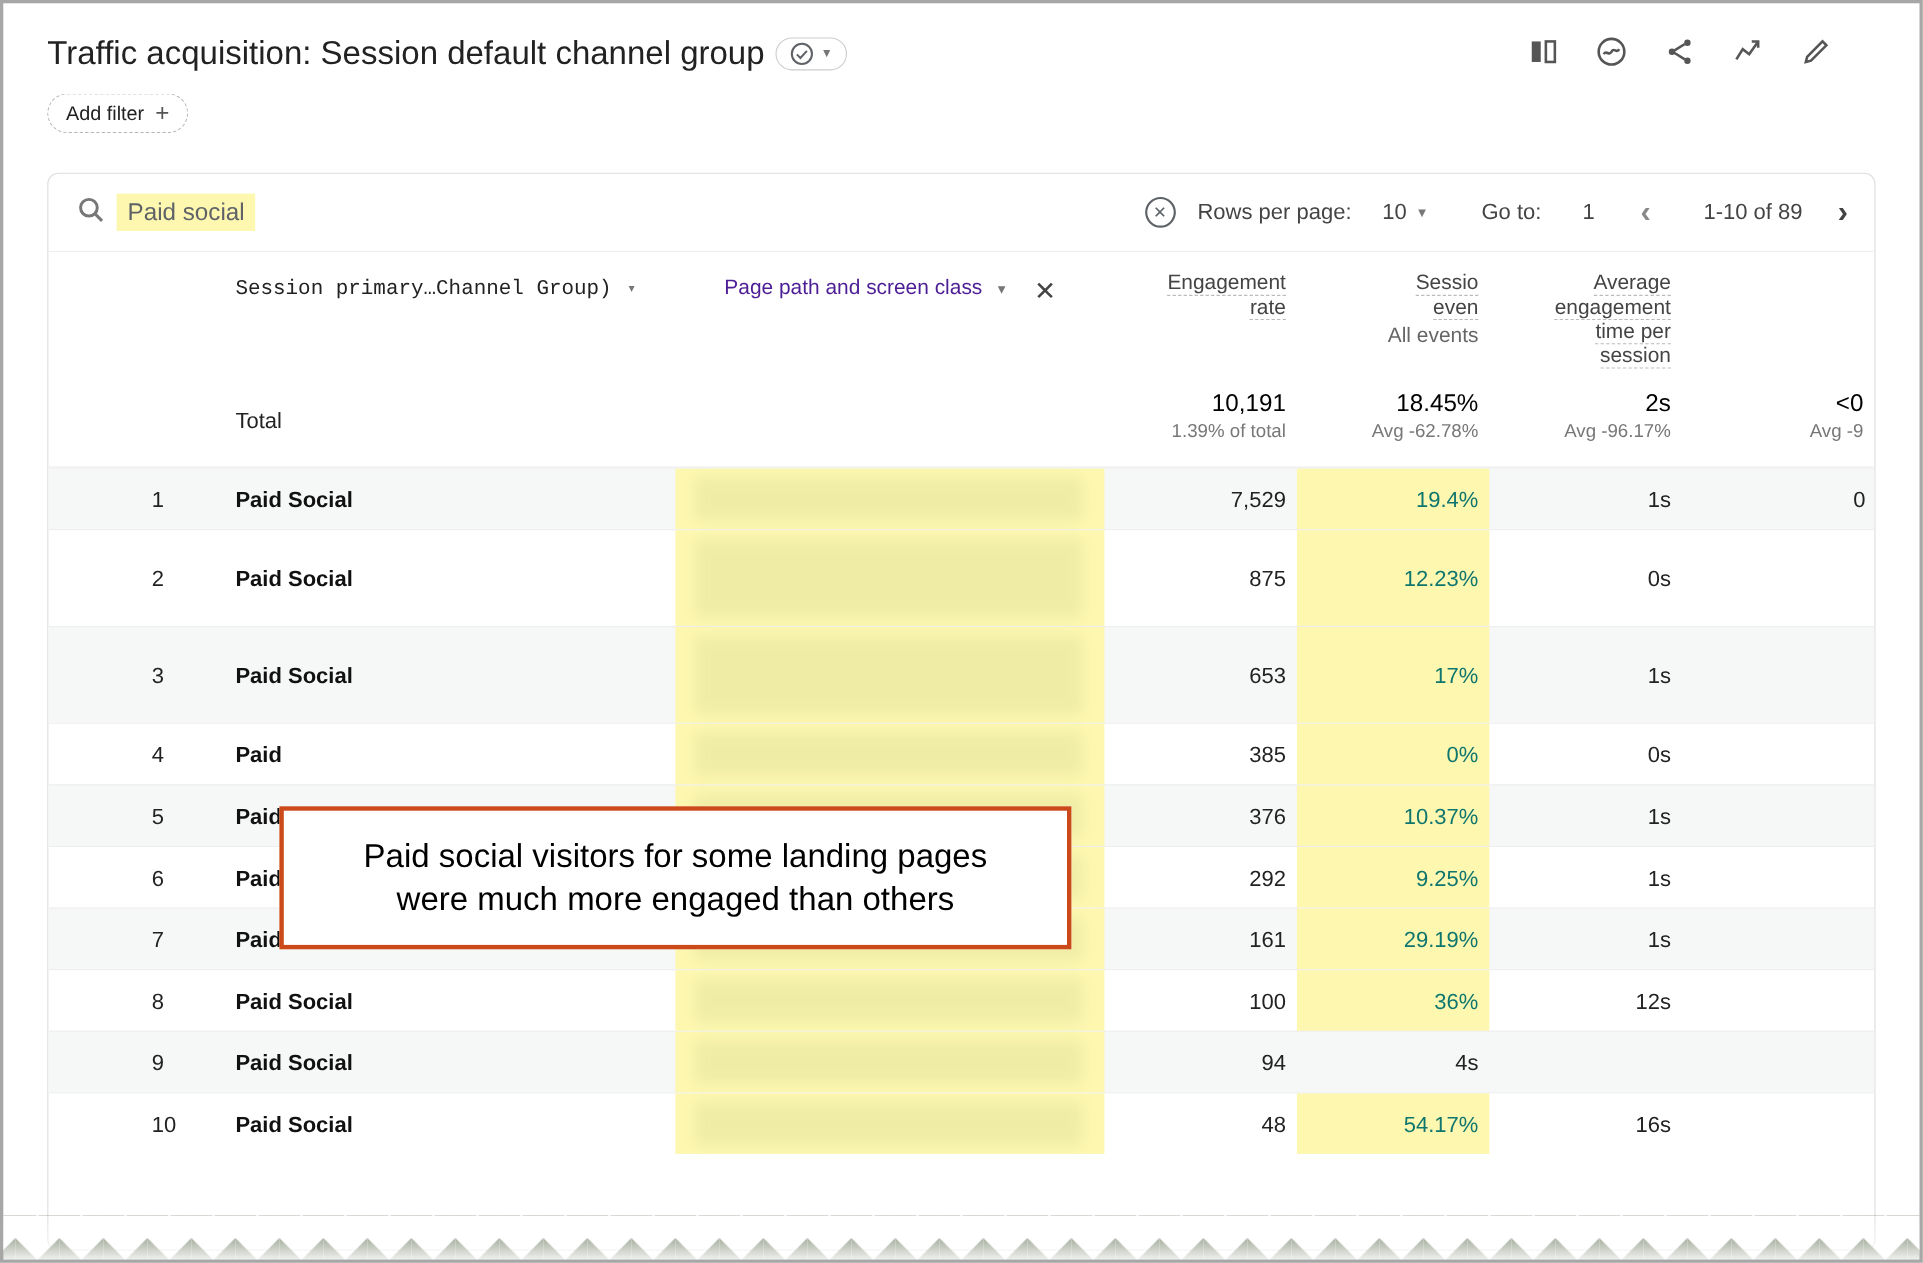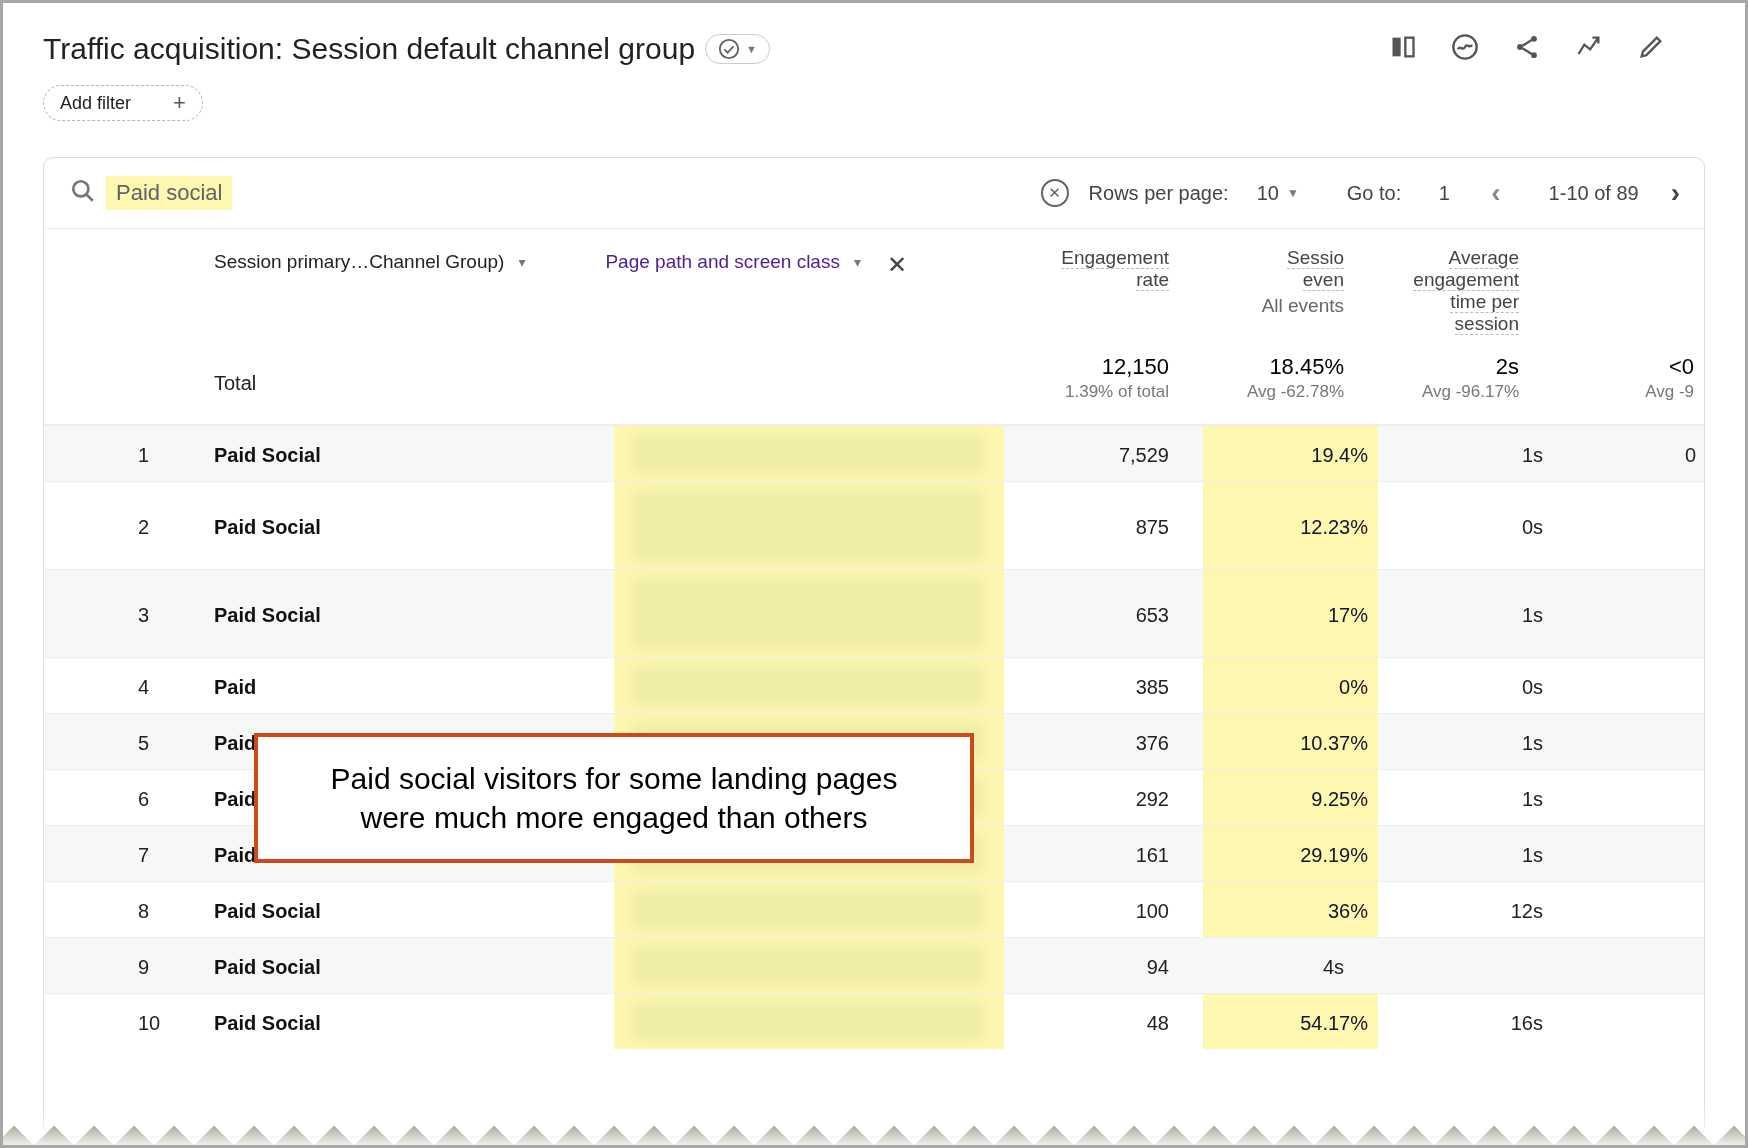--- a/index.html
+++ b/index.html
@@ -9,21 +9,21 @@
   .top-area { padding: 26px 40px 0 40px; }
   .title-row { display:flex; align-items:center; height:40px; }
   .page-title { font-size:30px; font-weight:400; color:#222; letter-spacing:0; }
   .title-pill { display:inline-flex; align-items:center; border:1px solid #ccc; border-radius:18px; padding:3px 12px; margin-left:10px; }
   .title-pill svg { display:block; }
   .title-chev { margin-left:6px; color:#777; font-size:11px; }
   
   .top-icons { margin-left:auto; display:flex; gap:34px; align-items:center; color:#555; padding-right:40px;}
   .top-icons svg { width:28px; height:28px; stroke:#555; fill:none; stroke-width:2; }
   
-  .add-filter { display:inline-flex; align-items:center; border:1px dashed #b6b6b6; border-radius:20px; padding:6px 16px; margin-top:16px; color:#222; font-size:18px; font-weight:500; cursor:pointer;gap:32px;}
+  .add-filter { display:inline-flex; align-items:center; border:1px dashed #b6b6b6; border-radius:20px; padding:6px 16px; margin-top:16px; color:#222; font-size:18px; font-weight:500; cursor:pointer;}
   .add-filter-plus { font-size:22px; margin-left:10px; color:#555; line-height:1;}
   
   .card { margin:36px 40px 0 40px; background:#fff; border:1px solid #ddd; border-radius:10px; padding:18px 0 0 0; overflow:hidden; height:980px; position:relative;}
   
   .search-row { display:flex; align-items:center; padding:0 20px 18px 20px; border-bottom:1px solid #eee;}
   .search-box { flex:1; display:flex; align-items:center; }
   .search-icon { color:#777; margin-right:10px; margin-left:6px; }
   .search-hl { background:#fdf7b0; padding:4px 10px; border-radius:0;}
   .search-text { font-size:22px; color:#5f6368; }
   .clear-circle { width:28px; height:28px; border:2px solid #5f6368; border-radius:50%; display:flex; align-items:center; justify-content:center; color:#5f6368; font-size:15px; margin-right:20px; cursor:pointer;}
@@ -31,21 +31,21 @@
   .pager { display:flex; align-items:center; color:#444; font-size:20px; gap:28px;}
   .pager .sel { display:flex; align-items:center; gap:8px; margin-right:20px;}
   .dd-tri { color:#777; font-size:12px; }
   .pager .goto-val { display:inline-block; min-width:30px; text-align:center; }
   .pager .range { margin-left:16px; }
   .chev-btn { color:#888; font-size:28px; font-weight:bold; cursor:pointer; padding:0 4px;}
   .chev-enabled { color:#444; }
   
   .columns-row { display:flex; border-bottom:1px solid #fff; }
   .dim-area { flex: 0 0 960px; display:flex; align-items:flex-start; padding:22px 0 0 0; }
-  .dim1 { margin-left:170px; color:#222; font-size:19px; display:flex; align-items:center;}
+  .dim1 { margin-left:170px; color:#222; font-size:19px; display:flex; align-items:center;font-family:Liberation Mono, monospace;}
   .dim2 { margin-left:80px; color:#4c1d95; font-size:19px; display:flex; align-items:center;}
   .dim-drop::after { content:"▾"; color:#777; margin-left:14px; font-size:14px;}
   .dim-close { margin-left:26px; color:#444; font-size:24px; cursor:pointer;}
   
   .metrics-area { flex:1; display:flex; }
   .mcol { flex:0 0 175px; text-align:right; padding:18px 10px 4px 0; font-size:19px; color:#444;}
   .mcol .mhead { border-bottom:1px dashed #bbb; display:inline; }
   .mcol .sub { color:#666; display:block; margin-top:4px; font-size:19px;}
   .arrow-down::before { content:"↓"; margin-right:4px; color:#555;}
   
@@ -55,21 +55,21 @@
   .total-row .big { font-size:22px; font-weight:500; display:block;}
   .total-row .small { font-size:17px; color:#777; display:block; margin-top:2px;}
   
   .data-row { display:flex; border-bottom:0px solid #eee; height:56px; align-items:stretch;}
   .data-row:nth-child(odd){ background:#f6f7f7; }
   .idx-cell { flex:0 0 170px; text-align:left; padding:18px 0 0 94px; font-size:20px; color:#222;}
   .channel-cell { flex:0 0 400px; padding:18px 0 0 0; font-size:20px; font-weight:700; color:#111;}
   .page-cell { flex:0 0 390px; position:relative; background:#fdf7b0;}
   .page-cell .blur { position:absolute; left:18px; right:20px; top:8px; bottom:8px; filter: blur(6px); color:#ccc; background:linear-gradient(#e6e6a0,#e6e6a0); opacity:0.6; border-radius:4px;}
   .sessions-cell { flex:0 0 175px; text-align:right; padding:18px 10px 0 0; font-size:20px; color:#222;}
-  .erate-cell { flex:0 0 175px; text-align:right; padding:18px 10px 0 0; font-size:20px; color:#0f172a; background:#fdf7b0;margin-left:24px;}
+  .erate-cell { flex:0 0 175px; text-align:right; padding:18px 10px 0 0; font-size:20px; color:#0f766e; background:#fdf7b0;}
   .time-cell { flex:0 0 175px; text-align:right; padding:18px 10px 0 0; font-size:20px; color:#222;}
   .ev-cell { flex:1; text-align:right; padding:18px 8px 0 0; font-size:20px; color:#222;}
   
   .row-hr { border-top:1px solid #eee; }
   
   .data-row:nth-child(2),
   .data-row:nth-child(3) { height:88px; }
   .data-row:nth-child(2) .idx-cell,
   .data-row:nth-child(2) .channel-cell,
   .data-row:nth-child(2) .sessions-cell,
@@ -177,21 +177,21 @@
     <div class="metrics-area">
       <div class="mcol"><span class="mhead">Engagement</span><br><span class="mhead">rate</span></div>
       <div class="mcol"><span class="mhead">Sessio</span><br><span class="mhead">even</span><span class="sub">All events</span></div>
       <div class="mcol"><span class="mhead">Average</span><br><span class="mhead">engagement</span><br><span class="mhead">time per</span><br><span class="mhead">session</span></div>
     </div>
   </div>
 
   <div class="total-row">
     <div class="label-cell"><span>Total</span></div>
     <div class="num-cell">
-        <span class="big">12,150</span>
+        <span class="big">10,191</span>
         <span class="small">1.39% of total</span>
       </div>
     <div class="num-cell">
         <span class="big">18.45%</span>
         <span class="small">Avg -62.78%</span>
       </div>
     <div class="num-cell">
         <span class="big">2s</span>
         <span class="small">Avg -96.17%</span>
       </div>

